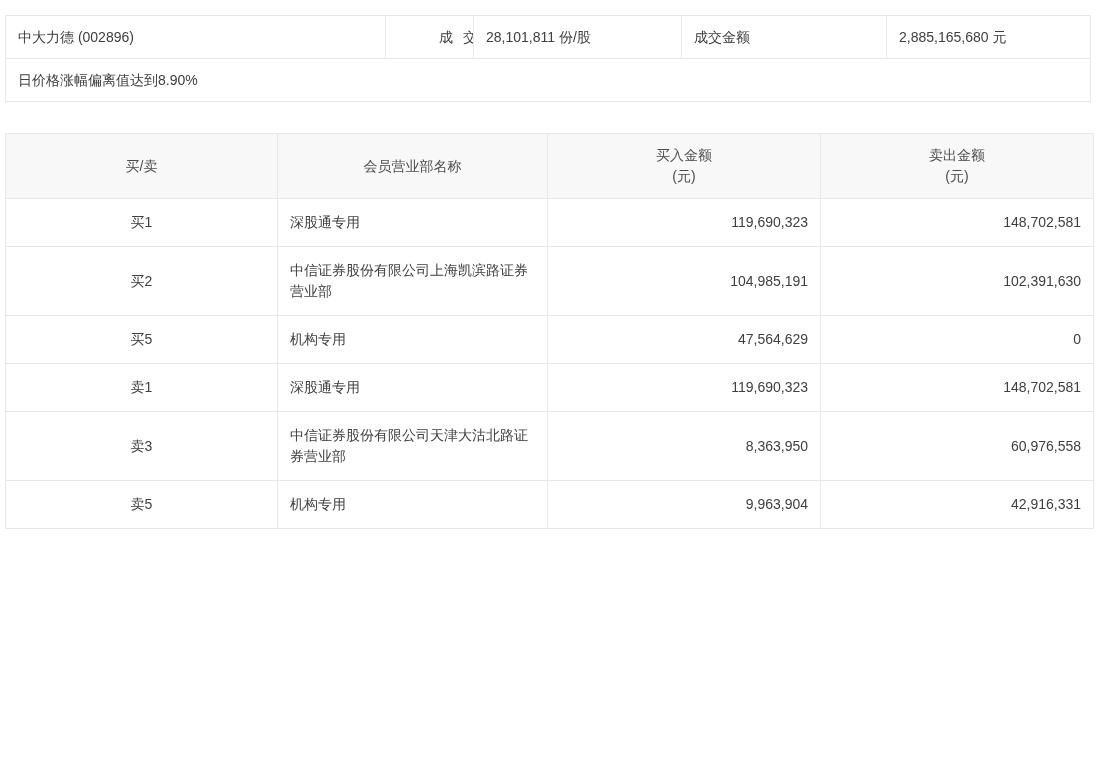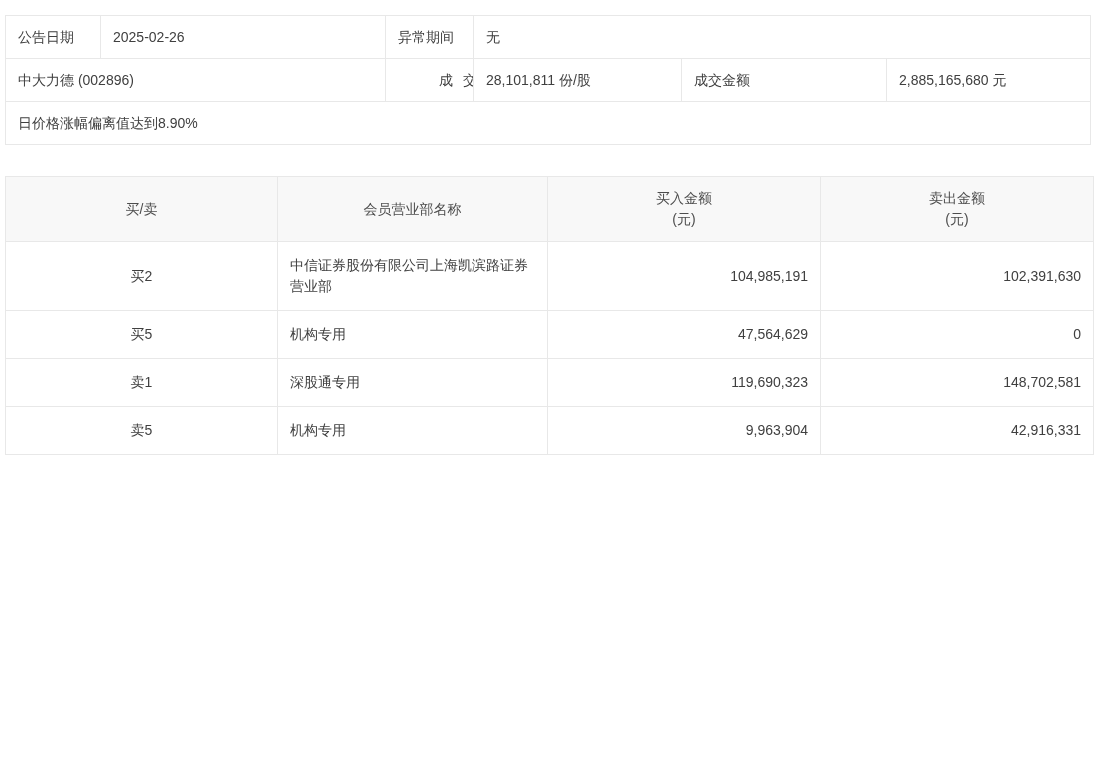--- a/index.html
+++ b/index.html
@@ -76,26 +76,20 @@
   <table class="info-table">
     <colgroup>
       <col style="width:95px">
         <col style="width:285px">
         <col style="width:88px">
       <col style="width:208px">
         <col style="width:205px">
         <col>
     </colgroup>
     <tbody>
-        <tr>
-      <td>公告日期</td>
-      <td>2025-02-26</td>
-      <td>异常期间</td>
-      <td colspan="3">无</td>
-    </tr>
     <tr>
       <td colspan="2">中大力德 (002896)</td>
       <td><span class="justify-label">成交量</span></td>
       <td>28,101,811 份/股</td>
       <td>成交金额</td>
       <td>2,885,165,680 元</td>
     </tr>
     <tr>
       <td colspan="6">日价格涨幅偏离值达到8.90%</td>
     </tr>
@@ -120,38 +114,50 @@
           <span class="hdr-line">(元)</span>
         </th>
         <th>
           <span class="hdr-line">卖出金额</span>
           <span class="hdr-line">(元)</span>
         </th>
       </tr>
     </thead>
     <tbody>
       <tr>
+        <td class="cell-side">买1</td>
+        <td class="cell-branch">深股通专用</td>
+        <td class="cell-amount">119,690,323</td>
+        <td class="cell-amount">148,702,581</td>
+      </tr>
+      <tr>
         <td class="cell-side">买2</td>
         <td class="cell-branch">中信证券股份有限公司上海凯滨路证券营业部</td>
         <td class="cell-amount">104,985,191</td>
         <td class="cell-amount">102,391,630</td>
       </tr>
       <tr>
         <td class="cell-side">买5</td>
         <td class="cell-branch">机构专用</td>
         <td class="cell-amount">47,564,629</td>
         <td class="cell-amount">0</td>
       </tr>
       <tr>
         <td class="cell-side">卖1</td>
         <td class="cell-branch">深股通专用</td>
         <td class="cell-amount">119,690,323</td>
         <td class="cell-amount">148,702,581</td>
       </tr>
       <tr>
+        <td class="cell-side">卖3</td>
+        <td class="cell-branch">中信证券股份有限公司天津大沽北路证券营业部</td>
+        <td class="cell-amount">8,363,950</td>
+        <td class="cell-amount">60,976,558</td>
+      </tr>
+      <tr>
         <td class="cell-side">卖5</td>
         <td class="cell-branch">机构专用</td>
         <td class="cell-amount">9,963,904</td>
         <td class="cell-amount">42,916,331</td>
       </tr>
     </tbody>
   </table>
 
 </div>
 

